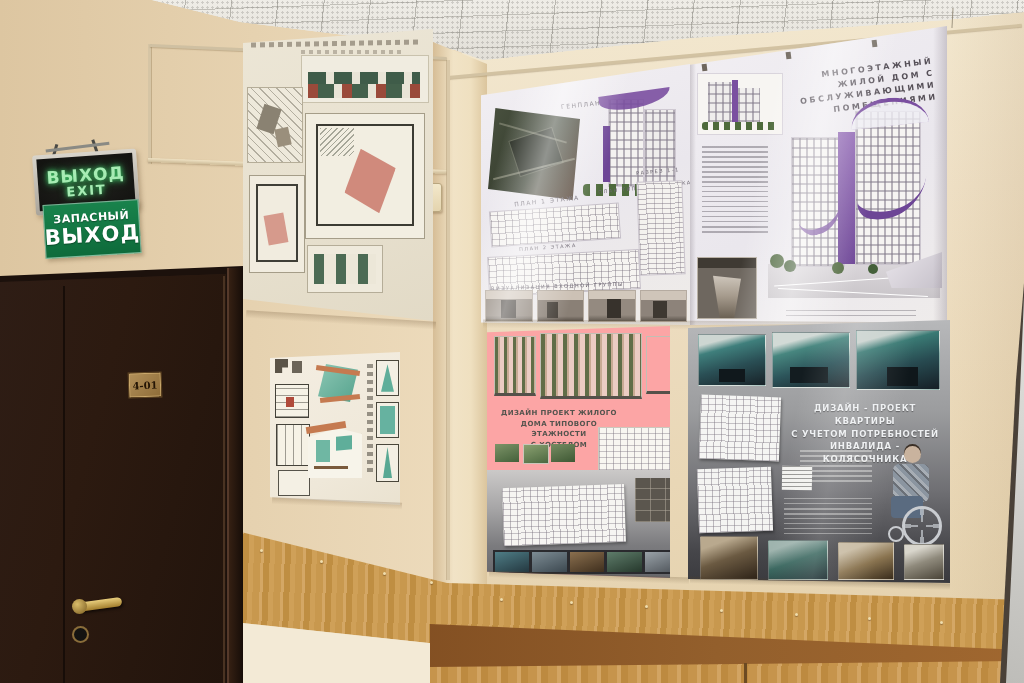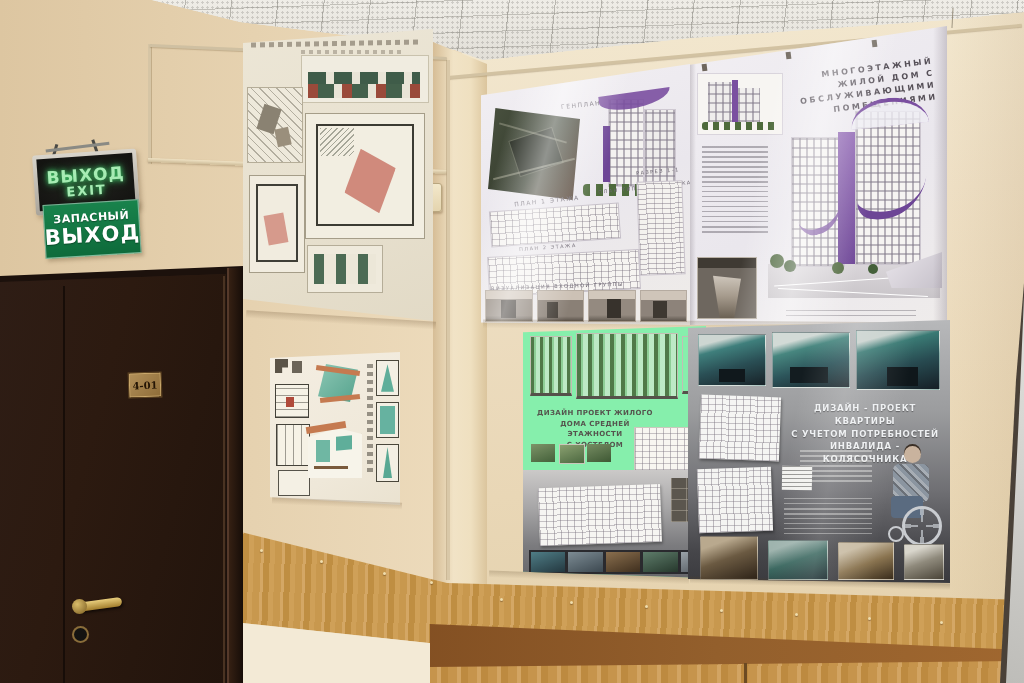--- a/index.html
+++ b/index.html
@@ -311,30 +311,30 @@
     <div class="a" style="left:96px;top:26px;width:5px;height:7px;background:#6e665c;transform:rotate(-7deg);"></div>
     <div class="a" style="left:182px;top:14px;width:5px;height:7px;background:#6e665c;transform:rotate(-7deg);"></div>
     <div class="a" style="left:0;top:0;right:0;bottom:0;background:linear-gradient(100deg,transparent 30%,rgba(255,255,255,.45) 48%,transparent 68%);"></div>
     <div class="a" style="right:0;top:0;width:14px;height:100%;background:linear-gradient(270deg,rgba(120,110,120,.3),transparent);"></div>
   </div>
   <div class="a" style="left:483px;top:321px;width:464px;height:9px;transform:rotate(.4deg);
               background:linear-gradient(180deg,rgba(100,80,50,.22),transparent);"></div>
 
   <div class="a" style="left:487px;top:326px;width:183px;height:252px;
               clip-path:polygon(0 2.5%,100% 0,100% 100%,0 97.5%);
-              background:#86efac;margin-left:36px;">
+              background:#fca5a5;">
     <div class="a" style="left:7px;top:10px;width:40px;height:56px;border:1px solid #c2bfb4;border-bottom:3px solid #55514a;
                 background:repeating-linear-gradient(90deg,rgba(70,100,55,.85) 0 3px,rgba(150,175,130,.5) 3px 5px,rgba(225,230,215,.6) 5px 9px);"></div>
     <div class="a" style="left:53px;top:7px;width:100px;height:62px;border:1px solid #c2bfb4;border-bottom:3px solid #55514a;
                 background:repeating-linear-gradient(90deg,rgba(70,100,55,.85) 0 4px,rgba(150,175,130,.5) 4px 6px,rgba(225,230,215,.6) 6px 11px);"></div>
     <div class="a" style="left:159px;top:10px;width:38px;height:54px;border:1px solid #c2bfb4;border-bottom:3px solid #55514a;
                 background:repeating-linear-gradient(90deg,rgba(70,100,55,.85) 0 3px,rgba(150,175,130,.5) 3px 5px,rgba(225,230,215,.6) 5px 9px;"></div>
     <div class="a" style="left:10px;top:82px;width:124px;text-align:center;color:#55544e;font-weight:bold;font-size:7px;line-height:1.5;letter-spacing:.4px;">
       <div>ДИЗАЙН ПРОЕКТ ЖИЛОГО</div>
-      <div>ДОМА СРЕДНЕЙ ЭТАЖНОСТИ</div>
+      <div>ДОМА ТИПОВОГО ЭТАЖНОСТИ</div>
       <div>С ХОСТЕЛОМ</div>
     </div>
     <div class="a" style="left:8px;top:118px;width:24px;height:18px;background:linear-gradient(160deg,#7d9468,#44603a);"></div>
     <div class="a" style="left:36px;top:118px;width:24px;height:18px;background:linear-gradient(160deg,#8aa070,#4c6840);border:1px solid #cac6ba;"></div>
     <div class="a" style="left:64px;top:118px;width:24px;height:18px;background:linear-gradient(160deg,#768c62,#3e5834);"></div>
     <div class="a plangrid" style="left:112px;top:102px;width:84px;height:42px;background-color:#f8f6f1;box-shadow:0 0 0 1px #ccc8bd;"></div>
     <div class="a" style="left:0;top:144px;width:201px;height:108px;
                 background:linear-gradient(180deg,#cbc9c8 0,#a7a6a7 35%,#7b7b7e 70%,#66666a 100%);">
       <div class="a plangrid" style="left:16px;top:16px;width:122px;height:58px;background-color:#f6f5f2;transform:rotate(-2deg);box-shadow:1px 2px 3px rgba(0,0,0,.3);"></div>
       <div class="a" style="left:148px;top:8px;width:46px;height:44px;background:#5b564e;

